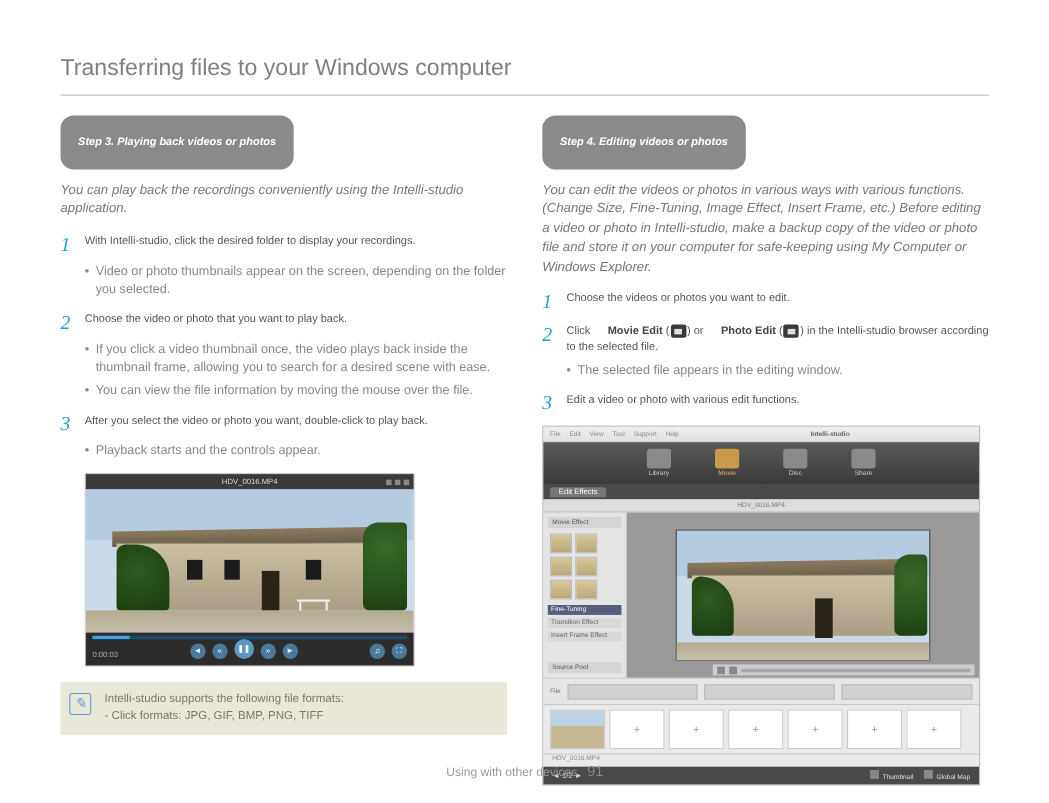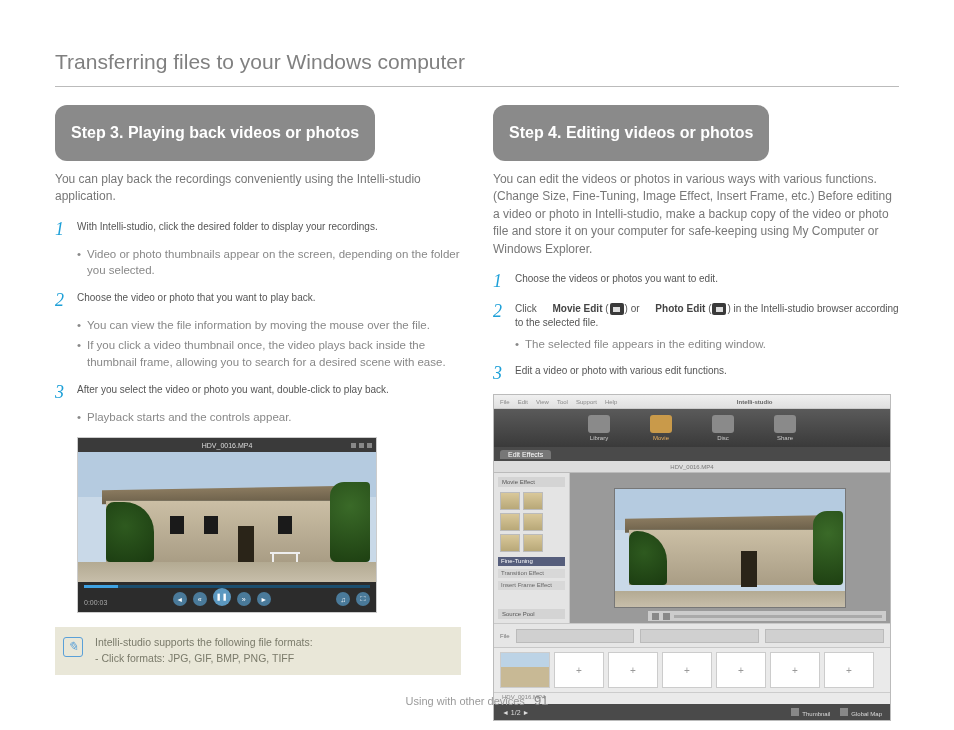--- a/index.html
+++ b/index.html
@@ -22,31 +22,33 @@
   }
   .cols {
     display: flex;
     gap: 32px;
   }
   .col { flex: 1; min-width: 0; }
   .step-pill {
     display: inline-block;
     background: #8a8a8a;
     color: #fff;
-    font-size: 16px;
+    font-size: 10px;
     font-weight: 700;
     padding: 19px 16px;
     border-radius: 12px;
     margin-bottom: 10px;
+    font-style: italic;
   }
   .intro {
     font-size: 12px;
     line-height: 1.45;
     color: #777;
     margin-bottom: 14px;
+    font-style: italic;
   }
   .num-item {
     display: flex;
     gap: 8px;
     margin-bottom: 6px;
   }
   .num {
     font-family: Georgia, 'Times New Roman', serif;
     font-style: italic;
     font-size: 18px;
@@ -239,22 +241,22 @@
     </div>
     <ul class="sub">
       <li>Video or photo thumbnails appear on the screen, depending on the folder you selected.</li>
     </ul>
 
     <div class="num-item">
       <div class="num">2</div>
       <div class="num-text">Choose the video or photo that you want to play back.</div>
     </div>
     <ul class="sub">
+      <li>If you click a video thumbnail once, the video plays back inside the thumbnail frame, allowing you to search for a desired scene with ease.</li>
       <li>You can view the file information by moving the mouse over the file.</li>
-      <li>If you click a video thumbnail once, the video plays back inside the thumbnail frame, allowing you to search for a desired scene with ease.</li>
     </ul>
 
     <div class="num-item">
       <div class="num">3</div>
       <div class="num-text">After you select the video or photo you want, double-click to play back.</div>
     </div>
     <ul class="sub">
       <li>Playback starts and the controls appear.</li>
     </ul>
 

